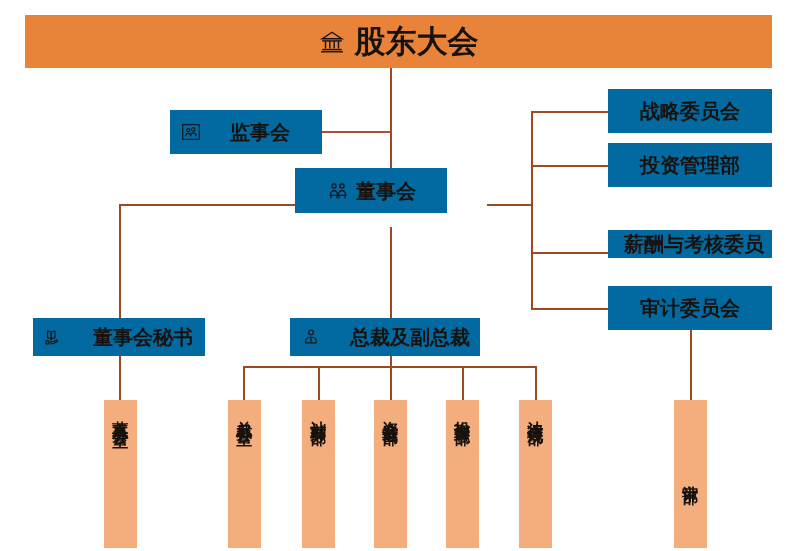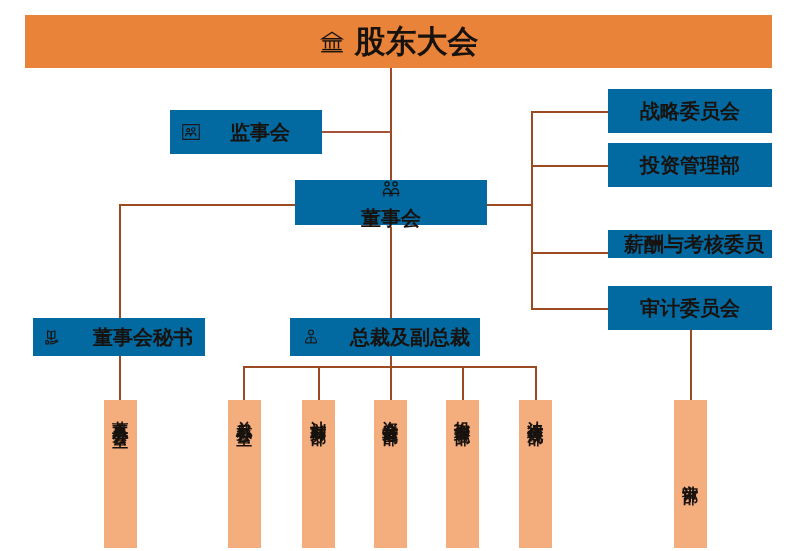--- a/index.html
+++ b/index.html
@@ -113,21 +113,21 @@
         <circle cx="14.5" cy="9.2" r="1.9"></circle>
         <path d="M6.2 16.5c0-1.8 1.3-3 2.8-3s2.8 1.2 2.8 3"></path>
         <path d="M11.4 16.5c0-2 1.4-3.4 3.1-3.4s3.1 1.4 3.1 3.4"></path>
       </svg>
     </span>
     <span class="label">监事会</span>
   </div>
 
   <div class="line h thin" style="left:322px; top:131px; width:69px;"></div>
 
-  <div class="node card" style="left:295px; top:180px; width:192px; height:45px;flex-direction:column;">
+  <div class="node card" style="left:295px; top:168px; width:152px; height:45px;">
     <span class="icon">
       <svg width="24" height="24" viewBox="0 0 24 24" fill="none" stroke="#17120e" stroke-width="1.2">
         <circle cx="8" cy="7" r="2.1"></circle>
         <circle cx="16" cy="7" r="2.1"></circle>
         <path d="M4.5 16c0-2.6 1.6-4.3 3.5-4.3S11.5 13.4 11.5 16"></path>
         <path d="M12.5 16c0-2.6 1.6-4.3 3.5-4.3S19.5 13.4 19.5 16"></path>
         <line x1="3.6" y1="16.4" x2="12" y2="16.4"></line>
         <line x1="12" y1="16.4" x2="20.4" y2="16.4"></line>
         <line x1="5" y1="16.4" x2="5" y2="19.5"></line>
         <line x1="11" y1="16.4" x2="11" y2="19.5"></line>

